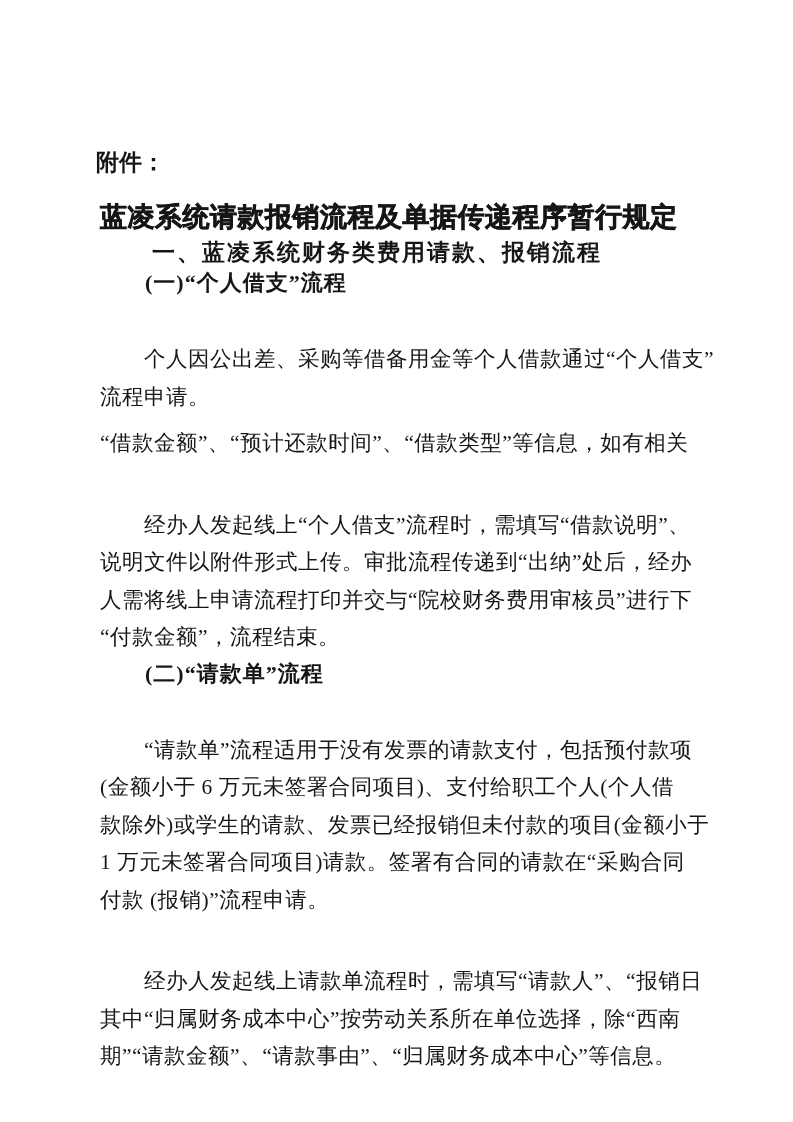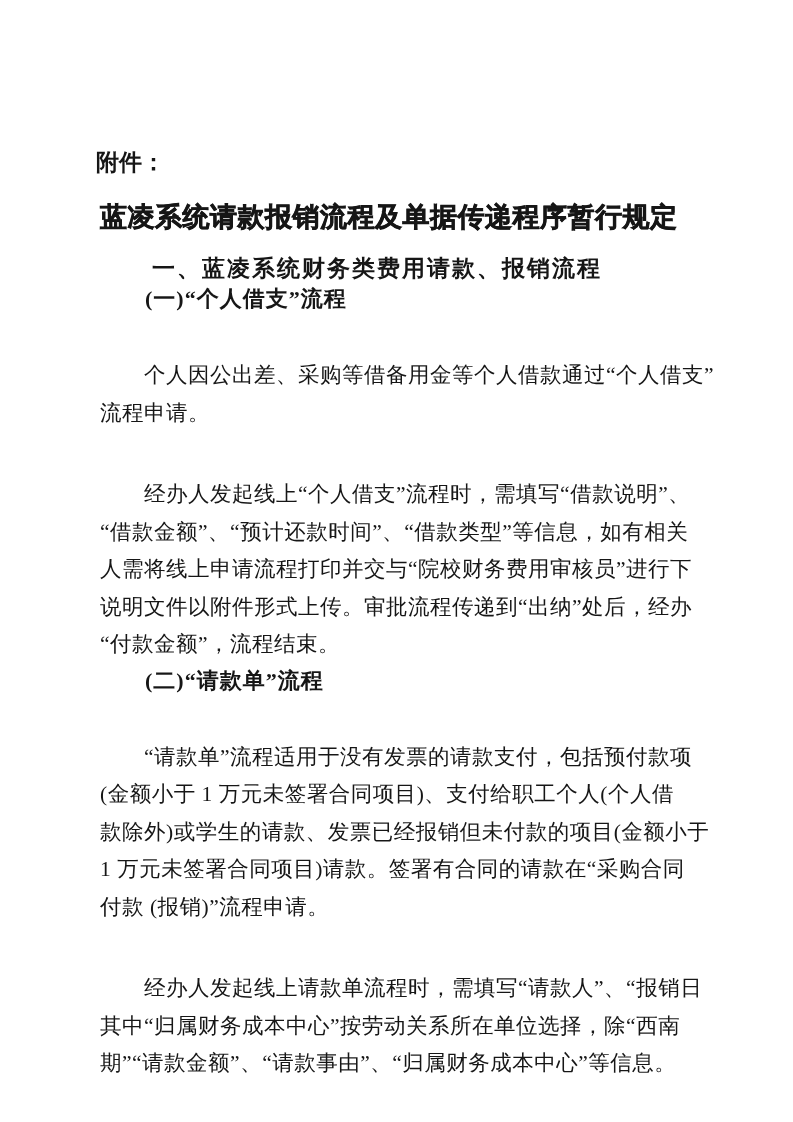--- a/index.html
+++ b/index.html
@@ -29,21 +29,21 @@
     margin-top: 24px;
     text-align: left;
     font-family: "Liberation Serif", "DejaVu Serif", serif;
     font-weight: 900;
     font-size: 27px;
     line-height: 34px;
     letter-spacing: 0.5px;
     -webkit-text-stroke: 0.6px #161616;
   }
   .heading1 {
-    margin-top: 20px;
+    margin-top: 4px;
     margin-left: 52px;
     font-family: "Liberation Sans", "DejaVu Sans", sans-serif;
     font-weight: 700;
     font-size: 23px;
     line-height: 28px;
     letter-spacing: 2px;
     white-space: nowrap;
   }
   .heading2 {
     margin-top: 3px;
@@ -75,30 +75,30 @@
   <div class="attachment-label">附件：</div>
   <div class="doc-title">蓝凌系统请款报销流程及单据传递程序暂行规定</div>
   <div>
       <div class="heading1">一、蓝凌系统财务类费用请款、报销流程</div>
       <div class="heading2">(一)“个人借支”流程</div>
       <div class="paragraph">
         <div class="line first">个人因公出差、采购等借备用金等个人借款通过“个人借支”</div>
         <div class="line">流程申请。</div>
       </div>
       <div class="paragraph">
+        <div class="line">“借款金额”、“预计还款时间”、“借款类型”等信息，如有相关</div>
         <div class="line first">经办人发起线上“个人借支”流程时，需填写“借款说明”、</div>
-        <div class="line">“借款金额”、“预计还款时间”、“借款类型”等信息，如有相关</div>
+        <div class="line">说明文件以附件形式上传。审批流程传递到“出纳”处后，经办</div>
         <div class="line">人需将线上申请流程打印并交与“院校财务费用审核员”进行下</div>
-        <div class="line">说明文件以附件形式上传。审批流程传递到“出纳”处后，经办</div>
         <div class="line">“付款金额”，流程结束。</div>
       </div>
       <div class="heading2">(二)“请款单”流程</div>
       <div class="paragraph">
         <div class="line first">“请款单”流程适用于没有发票的请款支付，包括预付款项</div>
-        <div class="line">(金额小于 1 万元未签署合同项目)、支付给职工个人(个人借</div>
+        <div class="line">(金额小于 6 万元未签署合同项目)、支付给职工个人(个人借</div>
         <div class="line">款除外)或学生的请款、发票已经报销但未付款的项目(金额小于</div>
         <div class="line">1 万元未签署合同项目)请款。签署有合同的请款在“采购合同</div>
         <div class="line">付款 (报销)”流程申请。</div>
       </div>
       <div class="paragraph">
         <div class="line first">经办人发起线上请款单流程时，需填写“请款人”、“报销日</div>
         <div class="line">其中“归属财务成本中心”按劳动关系所在单位选择，除“西南</div>
         <div class="line">期”“请款金额”、“请款事由”、“归属财务成本中心”等信息。</div>
       </div>
     </div>

